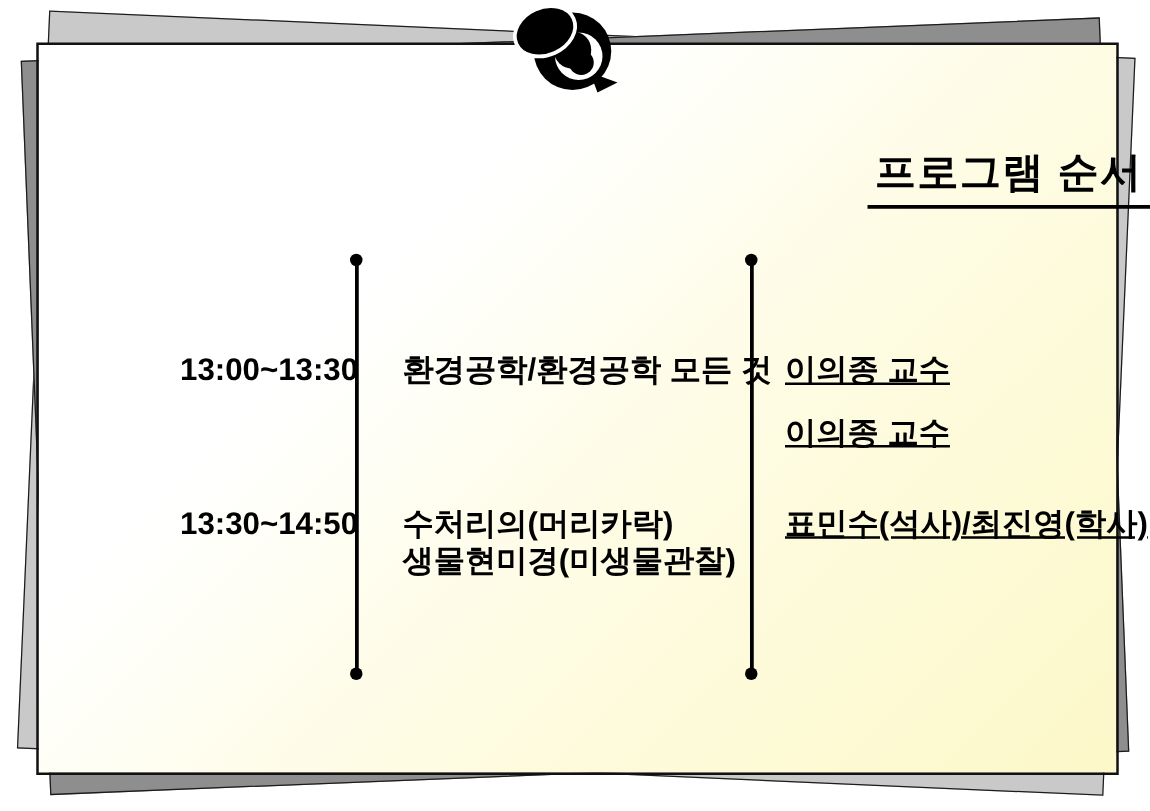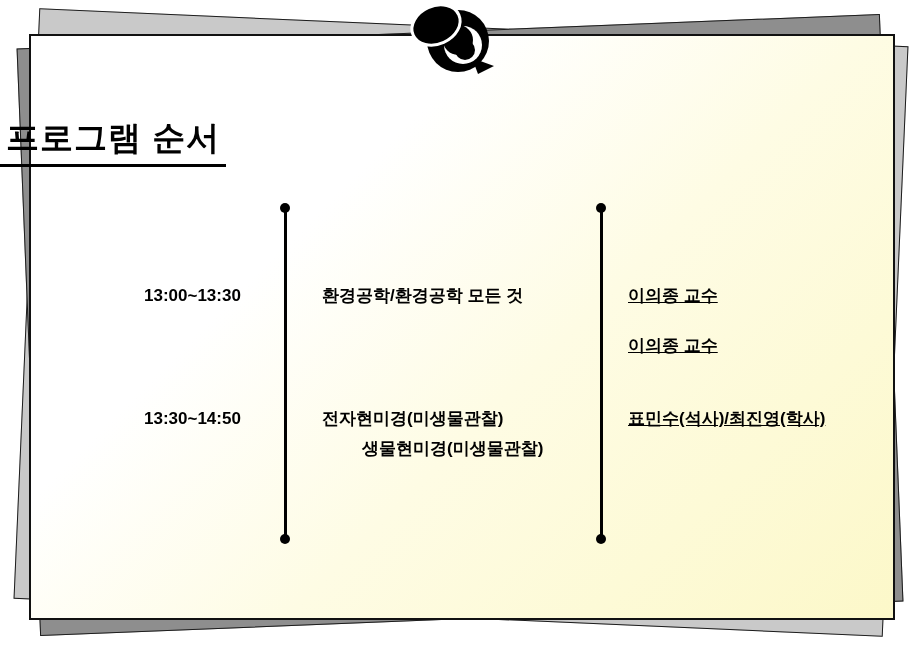--- a/index.html
+++ b/index.html
@@ -26,45 +26,45 @@
     position:absolute;left:29px;top:34px;width:866px;height:586px;
     background:linear-gradient(135deg,#ffffff 0%,#ffffff 32%,#fefce4 58%,#fcf8c9 100%);
     border:2px solid #111111;box-sizing:border-box;z-index:3;
   }
 
   
   .pushpin{position:absolute;left:406px;top:0px;width:100px;height:80px;z-index:6;}
 
   
   .title{
-    position:absolute;left:0;top:116px;width:920px;text-align:left;z-index:4;
+    position:absolute;left:0;top:116px;width:920px;text-align:right;z-index:4;
     font-size:33px;font-weight:bold;color:#000;letter-spacing:1px;
   }
   .title span{
     display:inline-block;border-bottom:3px solid #000;padding:0 6px 3px 6px;
   }
 
   
   .vline{position:absolute;width:3px;background:#000;z-index:4;}
   .vline-left{left:284px;top:208px;height:331px;}
   .vline-right{left:600px;top:208px;height:331px;}
   .dot{position:absolute;width:10px;height:10px;border-radius:50%;background:#000;z-index:4;}
 
   
   .cell{
     position:absolute;height:26px;line-height:26px;z-index:4;
-    font-size:17px;font-weight:bold;color:#000;white-space:nowrap;
+    font-size:25px;font-weight:bold;color:#000;white-space:nowrap;
   }
   .cell-time{left:144px;}
   .cell-program{left:322px;}
   .cell-presenter{left:628px;text-decoration:underline;}
   .row1{top:283px;}
   .row2{top:333px;}
   .row3{top:406px;}
-  .row4{top:436px;margin-left:40px;}
+  .row4{top:436px;}
 </style>
 </head>
 <body>
 
 <div class="stage">
 
   <div class="sheet sheet-light"></div>
   <div class="sheet sheet-dark"></div>
 
   <div class="front-paper"></div>
@@ -96,19 +96,19 @@
   <div class="dot" style="left:596px;top:534px;"></div>
 
   <div class="cell cell-time row1">13:00~13:30</div>
   <div class="cell cell-program row1">환경공학/환경공학 모든 것</div>
   <div class="cell cell-presenter row1">이의종 교수</div>
 
   <div class="cell cell-time row2"></div>
   <div class="cell cell-presenter row2">이의종 교수</div>
 
   <div class="cell cell-time row3">13:30~14:50</div>
-  <div class="cell cell-program row3">전자현미경(미생물관찰)</div>
+  <div class="cell cell-program row3">수처리의(머리카락)</div>
   <div class="cell cell-presenter row3">표민수(석사)/최진영(학사)</div>
 
   <div class="cell cell-time row4"></div>
   <div class="cell cell-program row4">생물현미경(미생물관찰)</div>
 
 </div>
 
 </body></html>

